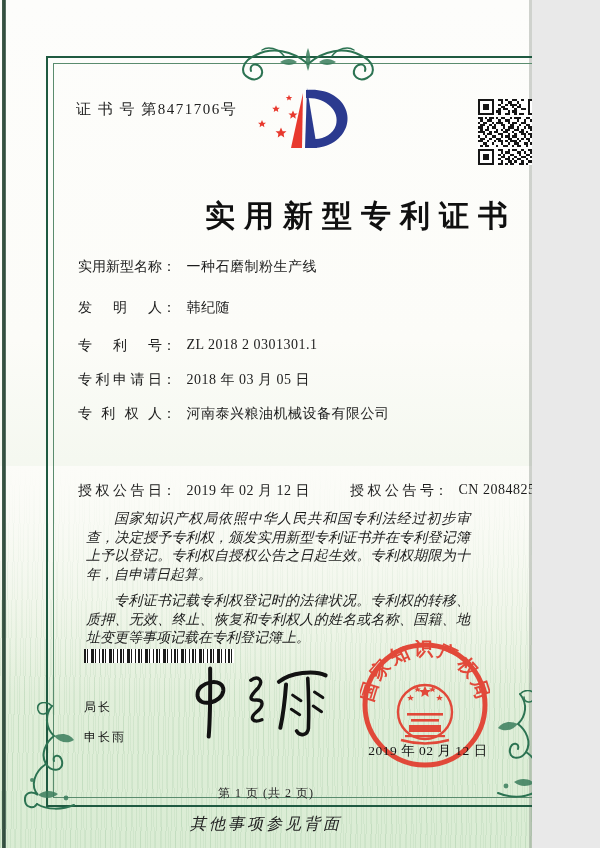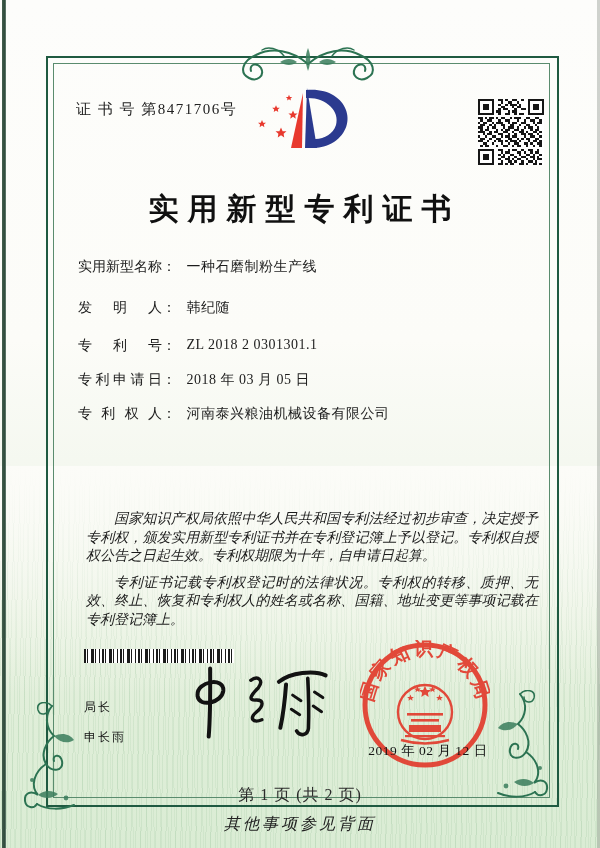--- a/index.html
+++ b/index.html
@@ -1,55 +1,55 @@
 <!DOCTYPE html>
 <html><head>
 <meta charset="utf-8">
 <style>
   html,body{margin:0;padding:0;background:#e9e9e9;}
   .paper{
-    position:relative;width:600px;height:848px;overflow:hidden;
+    position:relative;width:532px;height:848px;overflow:hidden;
     background:linear-gradient(180deg,#fdfdfb 0%,#fcfcf8 40%,#f3f7ee 58%,#e9f2e1 72%,#dfeed8 86%,#daecd4 100%);
     font-family:"Liberation Serif","DejaVu Serif",serif;color:#1c1c1c;
   }
   .waves{position:absolute;left:0;right:0;top:55%;height:45%;
     background:
       repeating-linear-gradient(91.5deg, rgba(110,168,118,.13) 0 1px, transparent 1px 5px),
       repeating-linear-gradient(88.5deg, rgba(110,168,118,.10) 0 1px, transparent 1px 7px);
   }
   .waves::before{content:"";position:absolute;left:0;right:0;top:0;height:60%;
     background:linear-gradient(180deg,rgba(252,252,248,1) 0%,rgba(252,252,248,0) 100%);}
   .scan-edge-left{position:absolute;left:2px;top:0;width:4px;height:848px;
     background:linear-gradient(90deg,#46604f,#2e4a3b 60%,#6d8577);}
   .scan-edge-right{position:absolute;right:0;top:0;width:3px;height:848px;background:rgba(120,130,120,.35);}
   .frame-outer{position:absolute;left:46px;top:56px;width:509px;height:747px;border:2.5px solid #1f5a41;}
   .frame-inner{position:absolute;left:53px;top:63px;width:495px;height:733px;border:1px solid #5a8c6e;}
   .cert-no{position:absolute;left:76px;top:100px;font-size:15px;letter-spacing:1.5px;color:#222;}
   .logo{position:absolute;left:248px;top:86px;}
   .qr{position:absolute;left:478px;top:99px;}
-  .title{position:absolute;left:0;right:0;top:181px;margin:8px;text-align:center;
+  .title{position:absolute;left:0;right:0;top:181px;margin:15px;text-align:right;
     font-size:30px;font-weight:700;letter-spacing:9px;text-indent:9px;color:#101010;}
   .fields{position:absolute;left:78px;top:258px;right:52px;height:250px;font-size:14px;}
   .frow{position:absolute;left:0;right:0;white-space:nowrap;}
   .flabel{display:inline-block;width:84px;text-align:justify;text-align-last:justify;vertical-align:top;}
   .fcolon{display:inline-block;vertical-align:top;}
   .fvalue{display:inline-block;margin-left:7px;vertical-align:top;letter-spacing:.5px;}
   .addr .fvalue{white-space:normal;width:330px;line-height:19px;}
   .col2{position:absolute;left:272px;top:0;}
   .paras{position:absolute;left:78px;right:54px;top:502px;
     font-style:italic;font-size:14px;line-height:18.5px;color:#1b1b1b;text-align:justify;}
   .paras p{margin:8px;text-indent:2em;}
   .barcode{position:absolute;left:84px;top:649px;width:150px;height:14px;
     background:repeating-linear-gradient(90deg,#1a1a1a 0 2px,#fff 2px 3px,#1a1a1a 3px 4px,#fff 4px 7px,#1a1a1a 7px 10px,#fff 10px 11px,#1a1a1a 11px 12px,#fff 12px 15px,#1a1a1a 15px 16px,#fff 16px 18px);}
   .officer{position:absolute;left:84px;top:692px;font-size:12px;line-height:30px;letter-spacing:2px;color:#141414;}
   .signature{position:absolute;left:168px;top:662px;transform:rotate(-3deg);}
   .seal{position:absolute;left:360px;top:640px;opacity:.93;}
   .seal-date{position:absolute;left:353px;top:742px;width:150px;text-align:center;
     font-size:13.5px;color:#151515;letter-spacing:.5px;}
-  .page-no{position:absolute;left:0;right:0;top:785px;text-align:center;font-size:16px;color:#2a2a2a;letter-spacing:1px;}
+  .page-no{position:absolute;left:0;right:0;top:785px;text-align:center;font-size:12px;color:#2a2a2a;letter-spacing:1px;}
   .footer-note{position:absolute;left:0;right:0;top:814px;text-align:center;
     font-size:16px;font-style:italic;letter-spacing:3px;color:#222;}
   .ornament{position:absolute;}
   .orn-top{left:228px;top:38px;}
   .orn-bl{left:22px;top:702px;}
   .orn-br{left:486px;top:690px;transform:scaleX(-1);}
   svg text{font-family:"Liberation Serif","DejaVu Serif",serif;}
 </style>
 </head>
 <body>
@@ -181,20 +181,28 @@
       <span class="fvalue">ZL 2018 2 0301301.1</span>
     </div>
     <div class="frow" style="top:113px">
       <span class="flabel">专利申请日</span><span class="fcolon">：</span>
       <span class="fvalue">2018 年 03 月 05 日</span>
     </div>
     <div class="frow" style="top:147px">
       <span class="flabel">专利权人</span><span class="fcolon">：</span>
       <span class="fvalue">河南泰兴粮油机械设备有限公司</span>
     </div>
+    <div class="frow" style="top:224px">
+      <span class="flabel">授权公告日</span><span class="fcolon">：</span>
+      <span class="fvalue">2019 年 02 月 12 日</span>
+      <span class="col2">
+        <span class="flabel">授权公告号</span><span class="fcolon">：</span>
+        <span class="fvalue">CN 208482542 U</span>
+      </span>
+    </div>
   </div>
 
   <div class="paras">
     <p>国家知识产权局依照中华人民共和国专利法经过初步审查，决定授予专利权，颁发实用新型专利证书并在专利登记簿上予以登记。专利权自授权公告之日起生效。专利权期限为十年，自申请日起算。</p>
     <p>专利证书记载专利权登记时的法律状况。专利权的转移、质押、无效、终止、恢复和专利权人的姓名或名称、国籍、地址变更等事项记载在专利登记簿上。</p>
   </div>
 
   <div class="barcode"></div>
 
   <div class="officer">

